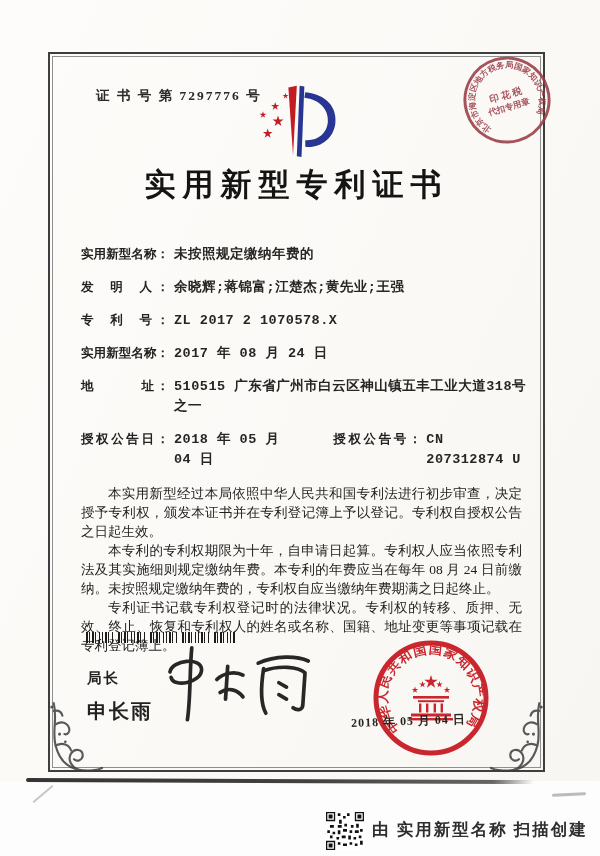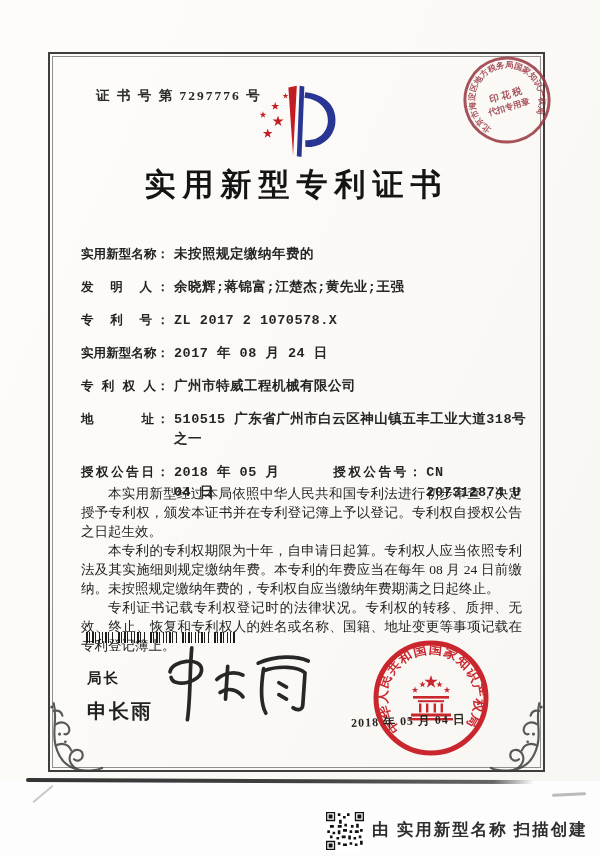--- a/index.html
+++ b/index.html
@@ -91,24 +91,20 @@
         <span class="f-label">发 明 人：</span>
         <span class="f-value">余晓辉;蒋锦富;江楚杰;黄先业;王强</span>
       </div>
       <div class="f-row">
         <span class="f-label">专 利 号：</span>
         <span class="f-value">ZL 2017 2 1070578.X</span>
       </div>
       <div class="f-row">
         <span class="f-label">实用新型名称：</span>
         <span class="f-value">2017 年 08 月 24 日</span>
-      </div>
-      <div class="f-row">
-        <span class="f-label">专 利 权 人：</span>
-        <span class="f-value">广州市特威工程机械有限公司</span>
       </div>
       <div class="f-row">
         <span class="f-label">地　　　址：</span>
         <span class="f-value">510515 广东省广州市白云区神山镇五丰工业大道318号之一</span>
       </div>
       <div class="grant-row">
         <span class="f-label">授权公告日：</span>
         <span class="f-value">2018 年 05 月 04 日</span>
         <span class="f-label grant-no-label">授权公告号：</span>
         <span class="f-value">CN 207312874 U</span>

